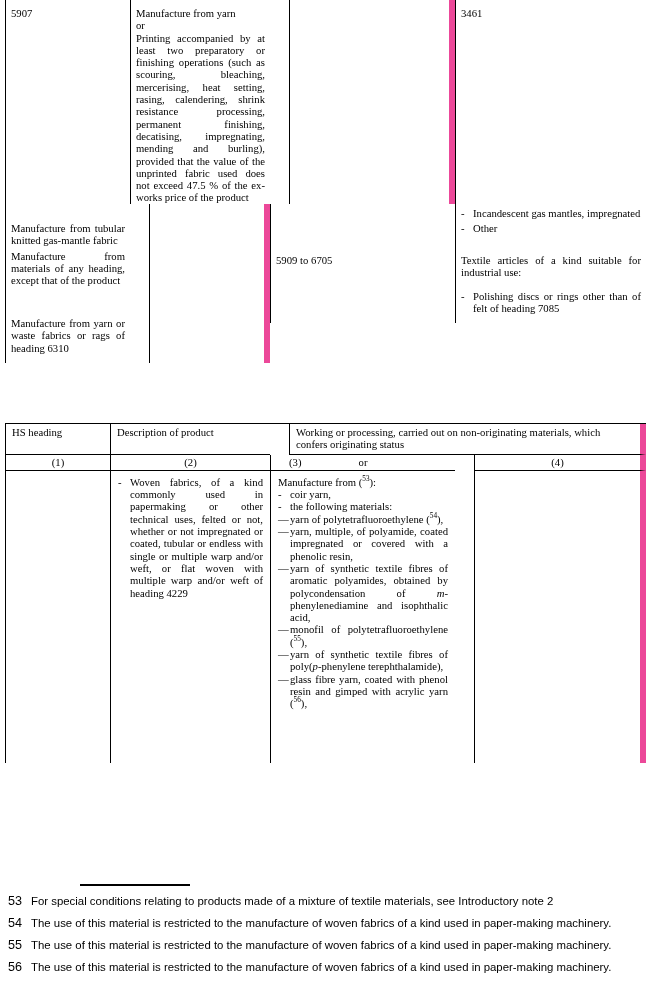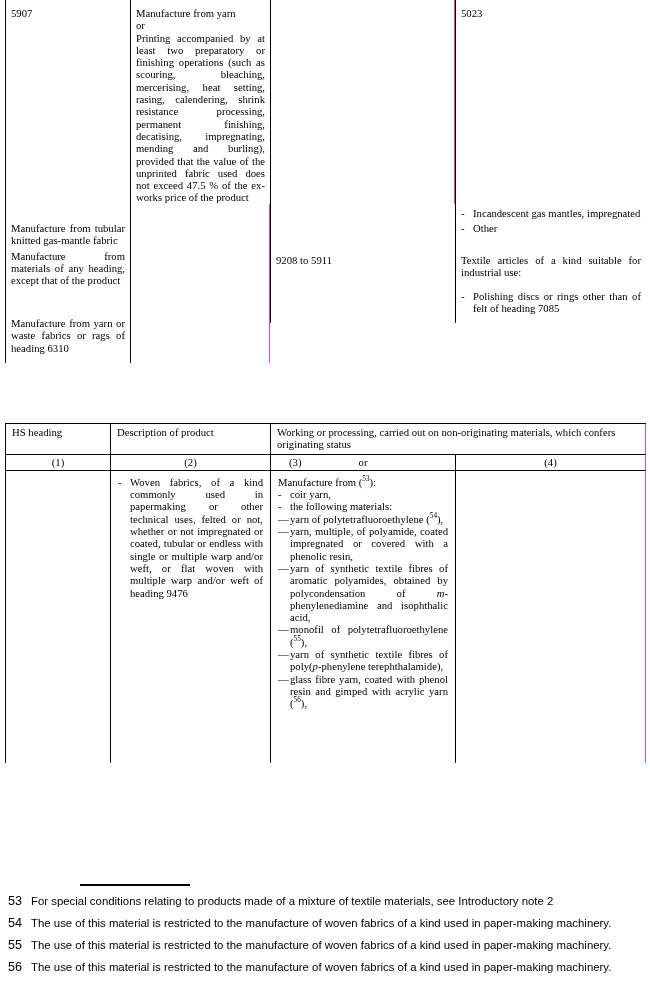--- a/index.html
+++ b/index.html
@@ -10,21 +10,21 @@
     color:#000;
   }
   .page { position:relative; width:650px; height:1000px; overflow:hidden; background:#fff; }
 
   
   .tbl { position:absolute; display:grid; font-size:10.7px; line-height:12.3px; }
   .t1 { left:5px; top:0; width:641px; grid-template-columns:125px 140px 185px 191px; }
   .t2 { left:5px; top:423px; width:641px; grid-template-columns:105px 160px 185px 191px; border-top:1px solid #000; }
 
   .c { border-left:1px solid #000; padding:0 5px; }
-  .cr { border-right:1px solid #ec4899; }
+  .cr { border-right:6px solid #ec4899;margin-left:19px; }
   .pt { padding-top:7px; }
   .ps { padding-top:3px; }
   .j { text-align:justify; }
   .spacer { height:9px; }
 
   .li { display:flex; }
   .li .d { flex:none; width:12px; }
   .li .t { flex:1; text-align:justify; }
 
   sup { font-size:0.68em; vertical-align:super; line-height:0; }
@@ -57,21 +57,21 @@
       <span>5907</span>
     </div>
     <div class="c pt">
       <p class="j">Manufacture from yarn</p>
       <p>or</p>
       <p class="j">Printing accompanied by at least two preparatory or finishing operations (such as scouring, bleaching, mercerising, heat setting, rasing, calendering, shrink resistance processing, permanent finishing, decatising, impregnating, mending and burling), provided that the value of the unprinted fabric used does not exceed 47.5 % of the ex-works price of the product</p>
     </div>
     <div class="c cr pt"></div>
 
     <div class="c pt">
-      <span>5023</span>
+      <span>3461</span>
     </div>
     <div class="c pt"></div>
     <div class="c cr pt"></div>
 
     <div class="c"></div>
     <div class="c ps">
       <div class="li">
         <span class="d">-</span>
         <span class="t">Incandescent gas mantles, impregnated</span>
       </div>
@@ -87,21 +87,21 @@
         <span class="d">-</span>
         <span class="t">Other</span>
       </div>
     </div>
     <div class="c ps">
       <p class="j">Manufacture from materials of any heading, except that of the product</p>
     </div>
     <div class="c cr"></div>
 
     <div class="c pt">
-      <span>9208 to 5911</span>
+      <span>5909 to 6705</span>
     </div>
     <div class="c pt">
       <p class="j">Textile articles of a kind suitable for industrial use:</p>
     </div>
     <div class="c pt"></div>
     <div class="c cr pt"></div>
 
     <div class="c"></div>
     <div class="c ps">
       <div class="li">
@@ -131,21 +131,21 @@
     <div class="nc n3">
       <span class="n3a">(3)</span>
       <span>or</span>
     </div>
     <div class="nc cr">(4)</div>
 
     <div class="bc"></div>
     <div class="bc">
       <div class="li">
         <span class="d">-</span>
-        <span class="t">Woven fabrics, of a kind commonly used in papermaking or other technical uses, felted or not, whether or not impregnated or coated, tubular or endless with single or multiple warp and/or weft, or flat woven with multiple warp and/or weft of heading 9476</span>
+        <span class="t">Woven fabrics, of a kind commonly used in papermaking or other technical uses, felted or not, whether or not impregnated or coated, tubular or endless with single or multiple warp and/or weft, or flat woven with multiple warp and/or weft of heading 4229</span>
       </div>
     </div>
     <div class="bc bmin">
       <p class="j">Manufacture from (<sup>53</sup>):</p>
       <div class="li">
         <span class="d">-</span>
         <span class="t">coir yarn,</span>
       </div>
       <div class="li">
         <span class="d">-</span>

